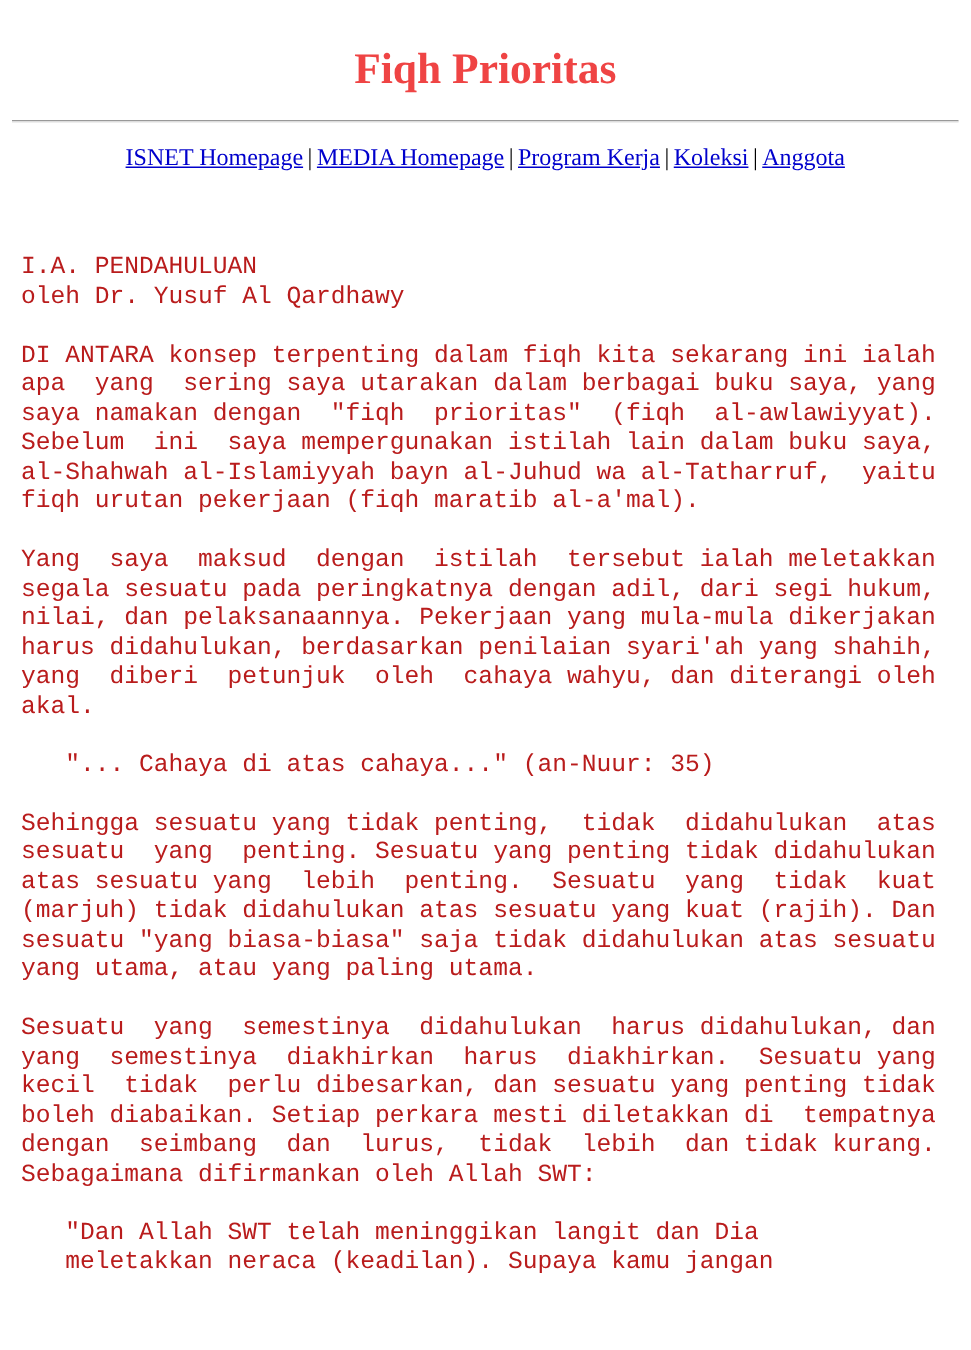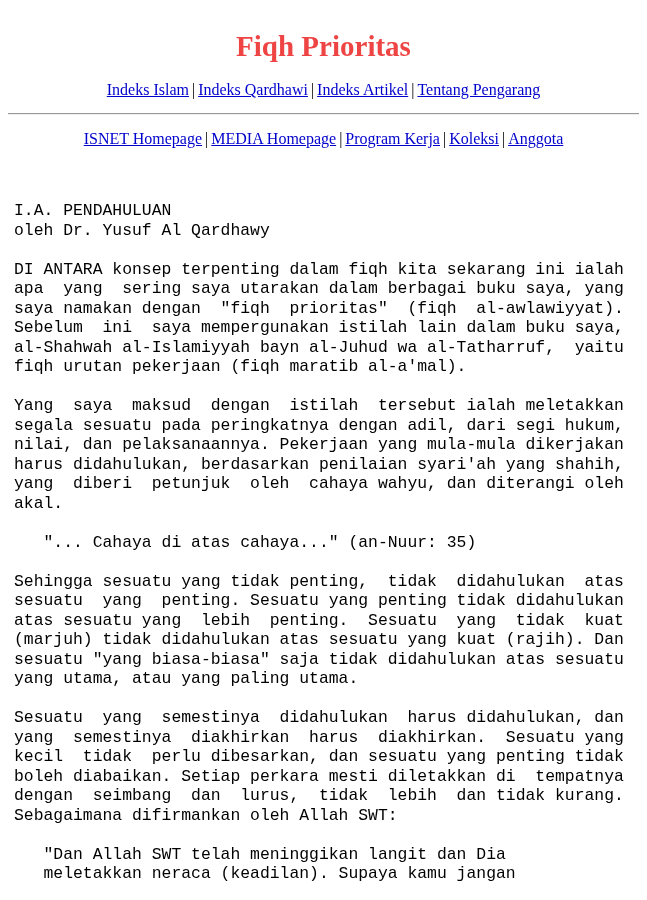--- a/index.html
+++ b/index.html
@@ -43,34 +43,31 @@
     border: 0;
     border-top: 1px solid #999999;
     border-bottom: 1px solid #eeeeee;
     height: 0;
   }
   pre.article {
     margin: 53px 0 0 14px;
     font-family: "Liberation Mono", "DejaVu Sans Mono", monospace;
     font-size: 16.4px;
     line-height: 19.5px;
-    color: #000000;
+    color: #b91c1c;
     white-space: pre;
   }
 </style>
 </head>
 <body>
 
 <div>
 
   <h1 class="page-title">Fiqh Prioritas</h1>
 
-  <div class="nav">
-    <a href="#">Indeks Islam</a><span class="sep">|</span><a href="#">Indeks Qardhawi</a><span class="sep">|</span><a href="#">Indeks Artikel</a><span class="sep">|</span><a href="#">Tentang Pengarang</a>
-  </div>
 
   <hr class="divider">
 
   <div class="nav">
     <a href="#">ISNET Homepage</a><span class="sep">|</span><a href="#">MEDIA Homepage</a><span class="sep">|</span><a href="#">Program Kerja</a><span class="sep">|</span><a href="#">Koleksi</a><span class="sep">|</span><a href="#">Anggota</a>
   </div>
 
   <pre class="article">I.A. PENDAHULUAN
 oleh Dr. Yusuf Al Qardhawy
 

